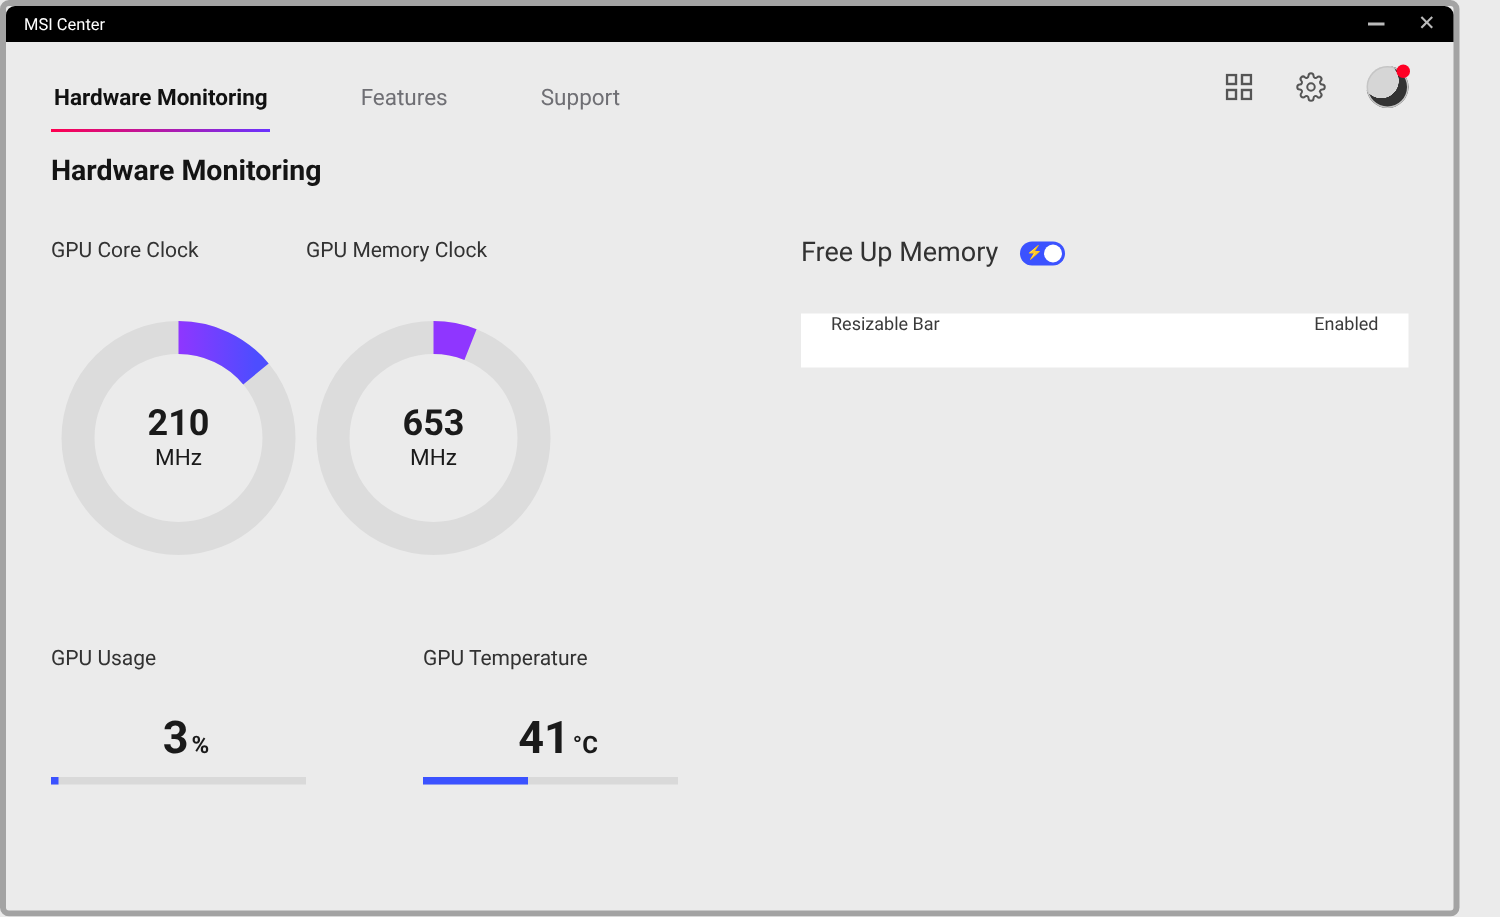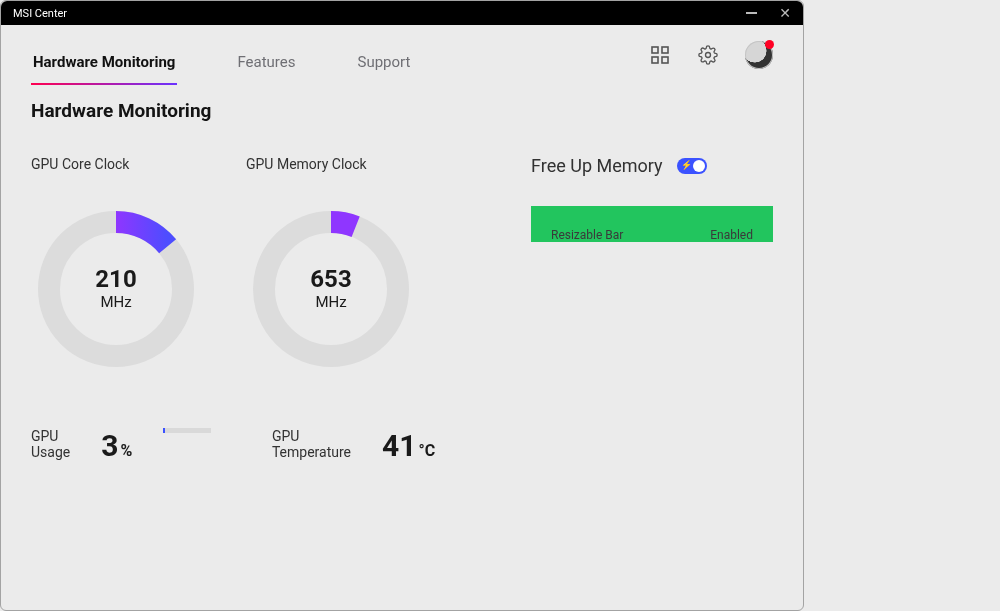--- a/index.html
+++ b/index.html
@@ -1,17 +1,17 @@
 <!DOCTYPE html>
 <html><head>
 <meta charset="utf-8">
 <style>
   * { margin:0; padding:0; box-sizing:border-box; font-family:"Segoe UI",-apple-system,Roboto,Arial,sans-serif; }
   html,body{ width:1000px; height:611px; overflow:hidden; background:#ebebeb; }
-  .app-window{ width:804px; height:611px; display:flex; flex-direction:column; border:1px solid #a3a3a3; border-radius:6px; background:#ebebeb; }
+  .app-window{ width:973px; height:611px; display:flex; flex-direction:column; border:4px solid #a3a3a3; border-radius:6px; background:#ebebeb; }
   
   .titlebar{ height:24px; background:#000; color:#fff; display:flex; align-items:center; padding:0 12px; font-size:11px; border-top-left-radius:6px; border-top-right-radius:6px; }
   .titlebar .title{ flex:1; }
   .titlebar .win-ctrls{ display:flex; gap:22px; align-items:center; color:#bbb; }
   .win-min{ width:11px; height:2px; background:#bbb; display:inline-block; }
   .win-close{ font-size:14px; line-height:14px; cursor:default; }
   
   .navbar{ height:60px; display:flex; align-items:center; padding:0 30px; }
   .nav-tabs{ display:flex; gap:58px; align-items:flex-end; height:100%; }
   .nav-tab{ font-size:15px; color:#6f6f74; padding:0 2px 14px 2px; position:relative; cursor:pointer; }
@@ -22,44 +22,44 @@
   .avatar{ width:28px; height:28px; border-radius:50%; background:radial-gradient(circle at 35% 35%,#d6d6d6 0 45%,#333 46% 100%); position:relative; box-shadow:0 0 0 1px #c5c5c5 inset; }
   .avatar::after{ content:""; position:absolute; top:-1px; right:-1px; width:9px; height:9px; background:#ff0024; border-radius:50%; }
   
   .content{ flex:1; padding:14px 30px 20px 30px; display:flex; }
   .col-left{ width:500px; }
   .col-right{ flex:1; }
   .page-title{ font-size:19px; font-weight:700; color:#141414; margin-bottom:34px; }
   
   .gauges-row{ display:flex; }
   .gauge-block{ display:flex; flex-direction:column;justify-content:space-between; }
-  .gauge-block + .gauge-block{ margin-left:45px; }
+  .gauge-block + .gauge-block{ }
   .gauge-label{ font-size:14px; color:#323232; margin-bottom:32px; }
   .gauge{ width:170px; height:170px; position:relative; }
   .gauge svg{ width:170px; height:170px; display:block; }
   .gauge-center{ position:absolute; inset:0; display:flex; flex-direction:column; align-items:center; justify-content:center; }
   .gauge-value{ font-size:24px; font-weight:700; color:#1a1a1a; line-height:1; }
   .gauge-unit{ font-size:15px; font-weight:400; color:#1a1a1a; margin-top:2px; }
   
   .bars-row{ display:flex; margin-top:54px; }
-  .bar-block{ display:flex; flex-direction:row; width:180px;gap:31px; }
+  .bar-block{ display:flex; flex-direction:column; width:180px; }
   .bar-block + .bar-block{ margin-left:68px;justify-content:center; }
   .bar-label{ font-size:14px; color:#323232; margin-bottom:28px; }
   .bar-value-line{ display:flex; justify-content:center; align-items:baseline; margin-bottom:8px; }
   .bar-value{ font-size:30px; font-weight:700; color:#1a1a1a; }
   .bar-unit{ font-size:16px; font-weight:700; color:#1a1a1a; margin-left:2px; }
   .bar-track{ width:170px; height:5px; background:#d9d9d9; position:relative; }
   .bar-fill{ position:absolute; left:0; top:0; bottom:0; background:#3b52ff; }
   
   .freeup-row{ display:flex; align-items:center; margin-top:56px; margin-bottom:30px; }
   .freeup-label{ font-size:18px; color:#323232; margin-right:14px; }
   .toggle{ width:30px; height:16px; border-radius:10px; background:#3b52ff; position:relative; cursor:pointer; }
   .toggle::after{ content:""; position:absolute; right:2px; top:2px; width:12px; height:12px; border-radius:50%; background:#fff; }
   .toggle-bolt{ position:absolute; left:5px; top:2px; font-size:9px; color:#fff; }
-  .setting-row{ height:36px; background:#22c55e; display:flex; align-items:flex-end; padding:0 20px; font-size:12px; color:#3a3a3a; }
+  .setting-row{ height:36px; background:#ffffff; display:flex; align-items:flex-start; padding:0 20px; font-size:12px; color:#3a3a3a; }
   .setting-name{ flex:1; }
   .setting-status{ color:#3a3a3a; font-size:12px; }
 </style>
 </head>
 <body>
 
 <div class="app-window">
 
   <div class="titlebar">
     <span class="title">MSI Center</span>

